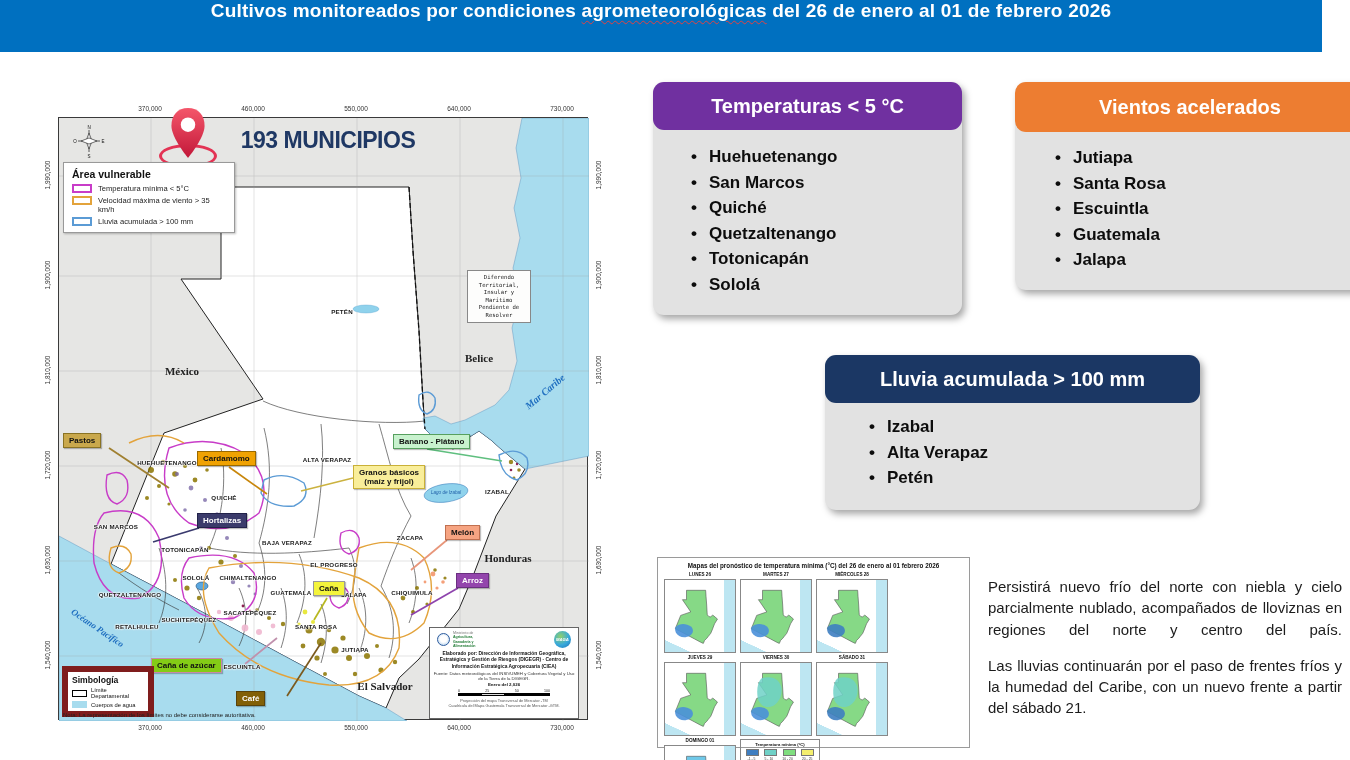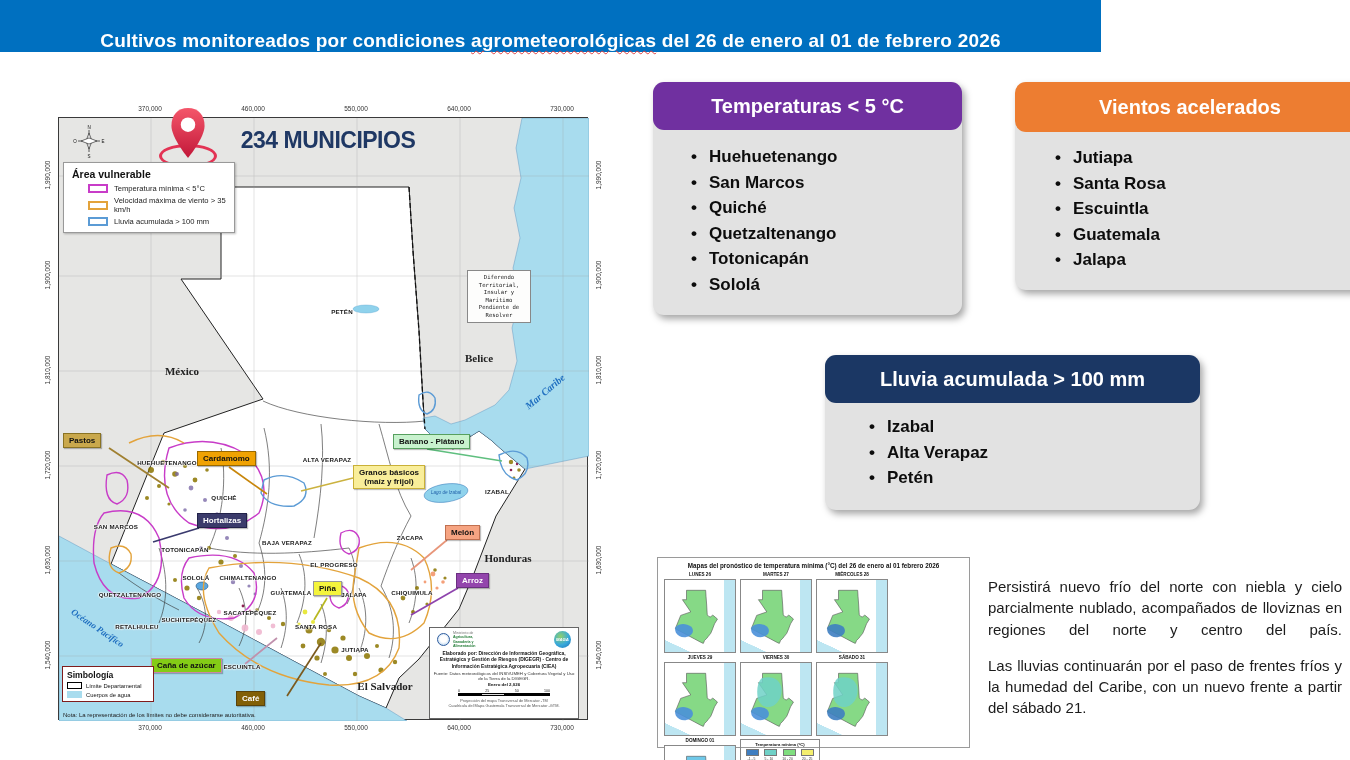--- a/index.html
+++ b/index.html
@@ -1,22 +1,22 @@
 <!DOCTYPE html>
 <html><head>
 <meta charset="utf-8">
 <style>
   * { margin:0; padding:0; box-sizing:border-box; }
   html,body { width:1350px; height:760px; }
   body { position:relative; background:#fff; overflow:hidden;
          font-family:"Liberation Sans", sans-serif; color:#111; }
 
   
-  .top-banner { position:absolute; left:0; top:0; width:1101px; height:52px;
-    background:#0070C0; display:flex; align-items:flex-end; justify-content:center; }
+  .top-banner { position:absolute; left:0; top:0; width:1322px; height:52px;
+    background:#0070C0; display:flex; align-items:flex-start; justify-content:center; }
   .top-banner .t { color:#fff; font-size:19px; font-weight:bold; letter-spacing:.2px; }
   .top-banner .misspell { text-decoration:underline wavy #e34242 1px; text-underline-offset:3px; }
 
   
   #map-wrap { position:absolute; left:58px; top:117px; width:530px; height:603px;
     border:1px solid #3a3a3a; background:#E6E6E4; }
   #basemap { position:absolute; left:0; top:0; width:530px; height:603px; }
 
   .tick { position:absolute; font-size:6.5px; color:#333; transform:translate(-50%,-50%); }
   .tick.v { transform:translate(-50%,-50%) rotate(-90deg); }
@@ -27,21 +27,21 @@
   .stats .s2 { font-size:23px; margin-top:9px; }
 
   .pin-ellipse { position:absolute; left:100px; top:26px; width:58px; height:24px;
     border:3px solid #E33354; border-radius:50%; }
   .pin { position:absolute; left:110px; top:-12px; }
 
   .area-legend { position:absolute; left:4px; top:44px; width:172px;
     background:#fff; border:1px solid #999; padding:5px 6px 6px 8px;
     box-shadow:1px 1px 2px rgba(0,0,0,.25); }
   .area-legend .hd { font-size:10.5px; font-weight:bold; margin-bottom:4px; }
-  .area-legend .row { display:flex; align-items:center; margin-top:3px;margin-left:16px; }
+  .area-legend .row { display:flex; margin-top:3px; }
   .area-legend .sw { width:20px; height:9px; background:#fff; border:2px solid #000; margin-right:6px; flex:none; }
   .area-legend .lb { font-size:7.6px; color:#222; }
 
   .compass { position:absolute; left:13px; top:6px; width:34px; height:34px; }
 
   .dept { position:absolute; transform:translate(-50%,-50%); font-size:6.2px; font-weight:bold;
     color:#1a1a1a; white-space:nowrap; letter-spacing:.2px;
     text-shadow:0 0 2px #fff,0 0 2px #fff,0 0 2px #fff,0 0 2px #fff; }
 
   .country { position:absolute; transform:translate(-50%,-50%); font-family:"Liberation Serif",serif;
@@ -54,21 +54,21 @@
   .disclaimer { position:absolute; left:408px; top:152px; width:64px;
     background:#FDFDFC; border:1px solid #888; padding:3px 2px;
     font-family:"DejaVu Sans Mono",monospace; font-size:5.6px; line-height:1.35;
     text-align:center; color:#222; }
 
   .chip { position:absolute; font-size:8px; font-weight:bold; padding:2px 5px;
     border:1px solid #555; white-space:nowrap; line-height:1.15; box-shadow:1px 1px 1px rgba(0,0,0,.25); }
   .chip .sub { display:block; text-align:center; }
 
   .symb { position:absolute; left:3px; top:548px; width:92px; background:#fff;
-    border:1px solid #7f1d1d; padding:3px 4px; }
+    border:6px solid #7f1d1d; padding:3px 4px; }
   .symb .hd { font-size:8.6px; font-weight:bold; margin-bottom:2px; }
   .symb .row { display:flex; align-items:center; margin-top:2px; }
   .symb .sw { width:15px; height:7px; margin-right:4px; flex:none; }
   .symb .lb { font-size:5.8px; }
   .map-note { position:absolute; left:4px; top:594px; font-size:6px; color:#222; white-space:nowrap; }
 
   .credits { position:absolute; left:370px; top:509px; width:150px; height:92px;
     background:#fff; border:1px solid #666; padding:2px 3px; text-align:center; }
   .credits .logos { display:flex; justify-content:space-between; align-items:center; padding:1px 4px; }
   .min-logo { display:flex; align-items:center; }
@@ -336,21 +336,21 @@
     <text x="17" y="33.5" font-size="4.5" text-anchor="middle" fill="#111">S</text>
     <text x="3" y="19" font-size="4.5" text-anchor="middle" fill="#111">O</text>
   </svg>
 
   <div class="pin-ellipse"></div>
   <svg class="pin" width="38" height="58" viewBox="0 0 36 56">
     <path d="M18,2 C28,2 34,9 34,19 C34,31 18,50 18,50 C18,50 2,31 2,19 C2,9 8,2 18,2 Z" fill="url(#ping)"></path>
     <circle cx="18" cy="18" r="7" fill="#fff"></circle>
   </svg>
   <div class="stats">
-    <div class="s2">234 MUNICIPIOS</div>
+    <div class="s2">193 MUNICIPIOS</div>
   </div>
 
   <div class="area-legend">
     <div class="hd">Área vulnerable</div>
     <div class="row">
       <span class="sw" style="border-color:#C83CC8"></span>
       <span class="lb">Temperatura mínima &lt; 5°C</span>
     </div>
     <div class="row">
       <span class="sw" style="border-color:#E3A33B"></span>
@@ -396,21 +396,21 @@
   <span class="dept" style="left:183px;top:548px">ESCUINTLA</span>
   <span class="dept" style="left:296px;top:531px">JUTIAPA</span>
 
   <span class="chip" style="left:4px;top:315px;background:#C9A84C;border-color:#8a7323">Pastos</span>
   <span class="chip" style="left:138px;top:333px;background:#F0A202;border-color:#9a6a00">Cardamomo</span>
   <span class="chip" style="left:334px;top:316px;background:#C8F2CE;border-color:#57A05F">Banano - Plátano</span>
   <span class="chip" style="left:294px;top:347px;background:#F9EE9A;border-color:#C9B037;text-align:center"><span>Granos básicos</span><span class="sub">(maíz y frijol)</span></span>
   <span class="chip" style="left:138px;top:395px;background:#3B3B6B;border-color:#22224a;color:#fff">Hortalizas</span>
   <span class="chip" style="left:386px;top:407px;background:#F6A482;border-color:#c07050">Melón</span>
   <span class="chip" style="left:397px;top:455px;background:#9345AC;border-color:#6a2f80;color:#fff">Arroz</span>
-  <span class="chip" style="left:254px;top:463px;background:#F4F43C;border-color:#999">Piña</span>
+  <span class="chip" style="left:254px;top:463px;background:#F4F43C;border-color:#999">Caña</span>
   <span class="chip" style="left:92px;top:540px;background:#84cc16;border-color:#c889a8">Caña de azúcar</span>
   <span class="chip" style="left:177px;top:573px;background:#826007;border-color:#5a430a;color:#fff">Café</span>
 
   <div class="symb">
     <div class="hd">Simbología</div>
     <div class="row">
       <span class="sw" style="background:#fff;border:1.5px solid #000"></span>
       <span class="lb">Límite Departamental</span>
     </div>
     <div class="row">

